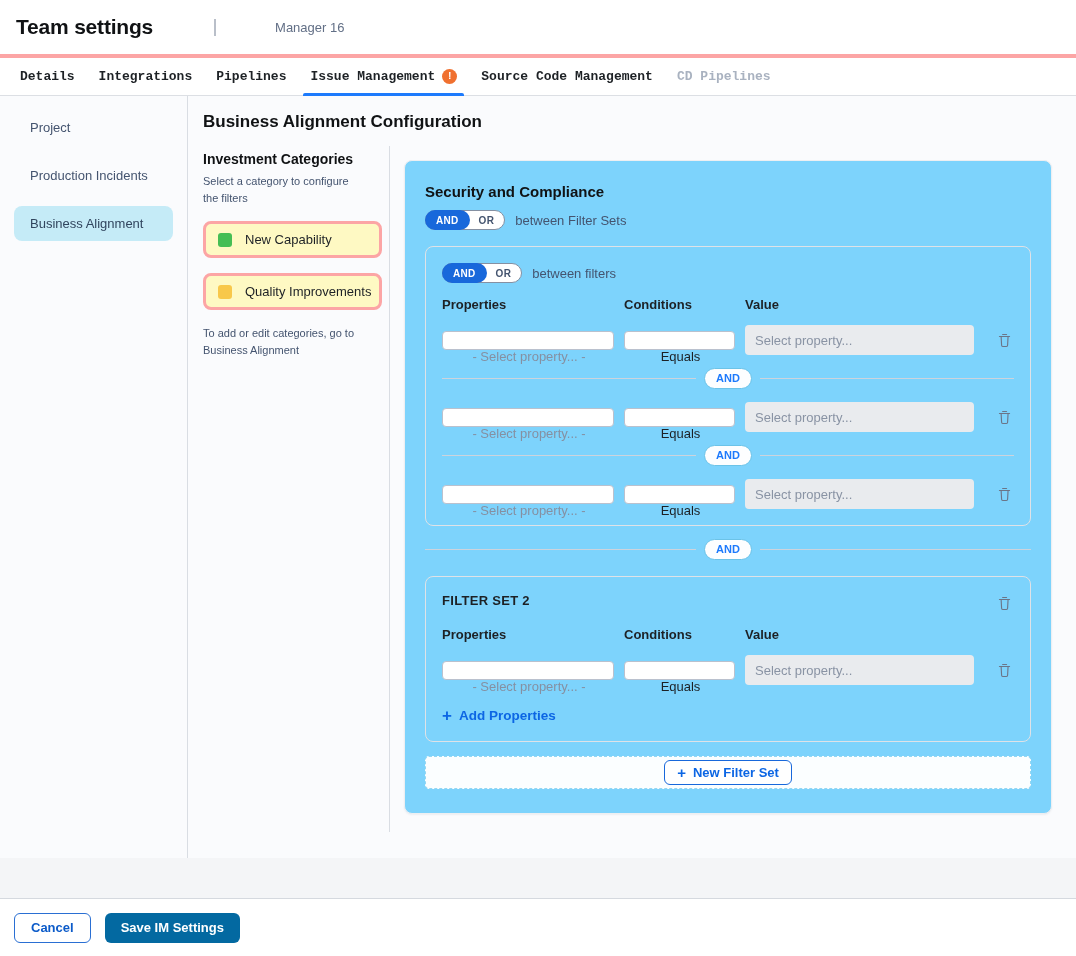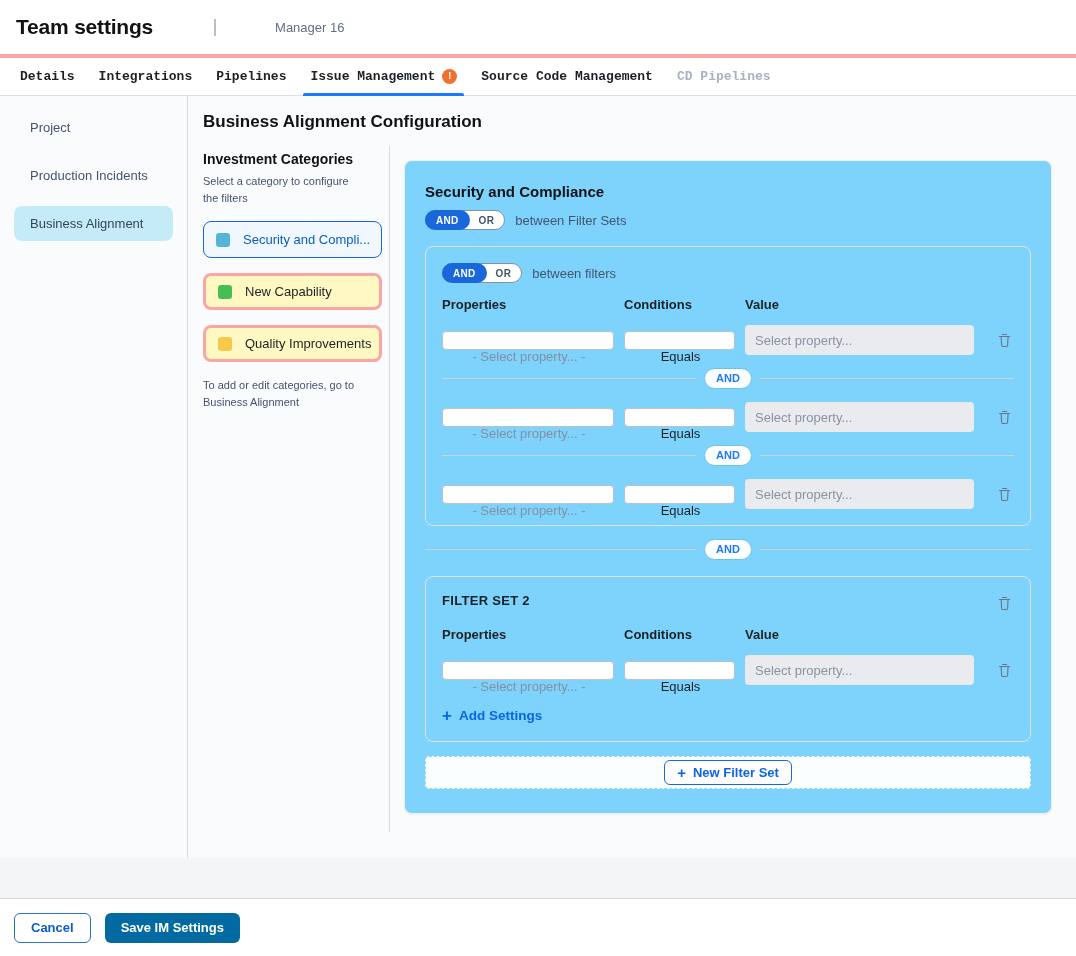--- a/index.html
+++ b/index.html
@@ -119,24 +119,20 @@
 
   <div class="main">
     <div class="page-title">Business Alignment Configuration</div>
 
     <div class="columns">
 
       <div class="cat-col">
         <div class="cat-title">Investment Categories</div>
         <div class="cat-desc">Select a category to configure the filters</div>
 
-        <button class="cat-btn selected">
-          <span class="cat-swatch" style="background: rgb(86, 179, 217);"></span>
-          <span>Security and Compli...</span>
-        </button>
         <button class="cat-btn">
           <span class="cat-swatch" style="background: rgb(69, 190, 84);"></span>
           <span>New Capability</span>
         </button>
         <button class="cat-btn">
           <span class="cat-swatch" style="background: rgb(248, 200, 74);"></span>
           <span>Quality Improvements</span>
         </button>
 
         <div class="cat-note">To add or edit categories, go to Business Alignment</div>
@@ -293,21 +289,21 @@
                 <svg width="15" height="16" viewBox="0 0 16 17" fill="none" stroke="#6B7588" stroke-width="1.2" stroke-linecap="round" stroke-linejoin="round">
                     <path d="M6 2.6h4.2"></path>
                     <path d="M2.6 4.8h10.8"></path>
                     <path d="M4.4 4.8l.5 9.3c0 .7.6 1.3 1.3 1.3h3.8c.7 0 1.3-.6 1.3-1.3l.5-9.3"></path>
                   </svg>
               </button>
             </div>
 
             <button class="add-cond">
               <span class="plus-glyph">+</span>
-              <span>Add Settings</span>
+              <span>Add Properties</span>
             </button>
           </div>
 
           <div class="newset-zone">
             <button class="newset-btn">
               <span class="plus-glyph">+</span>
               <span>New Filter Set</span>
             </button>
           </div>
 

